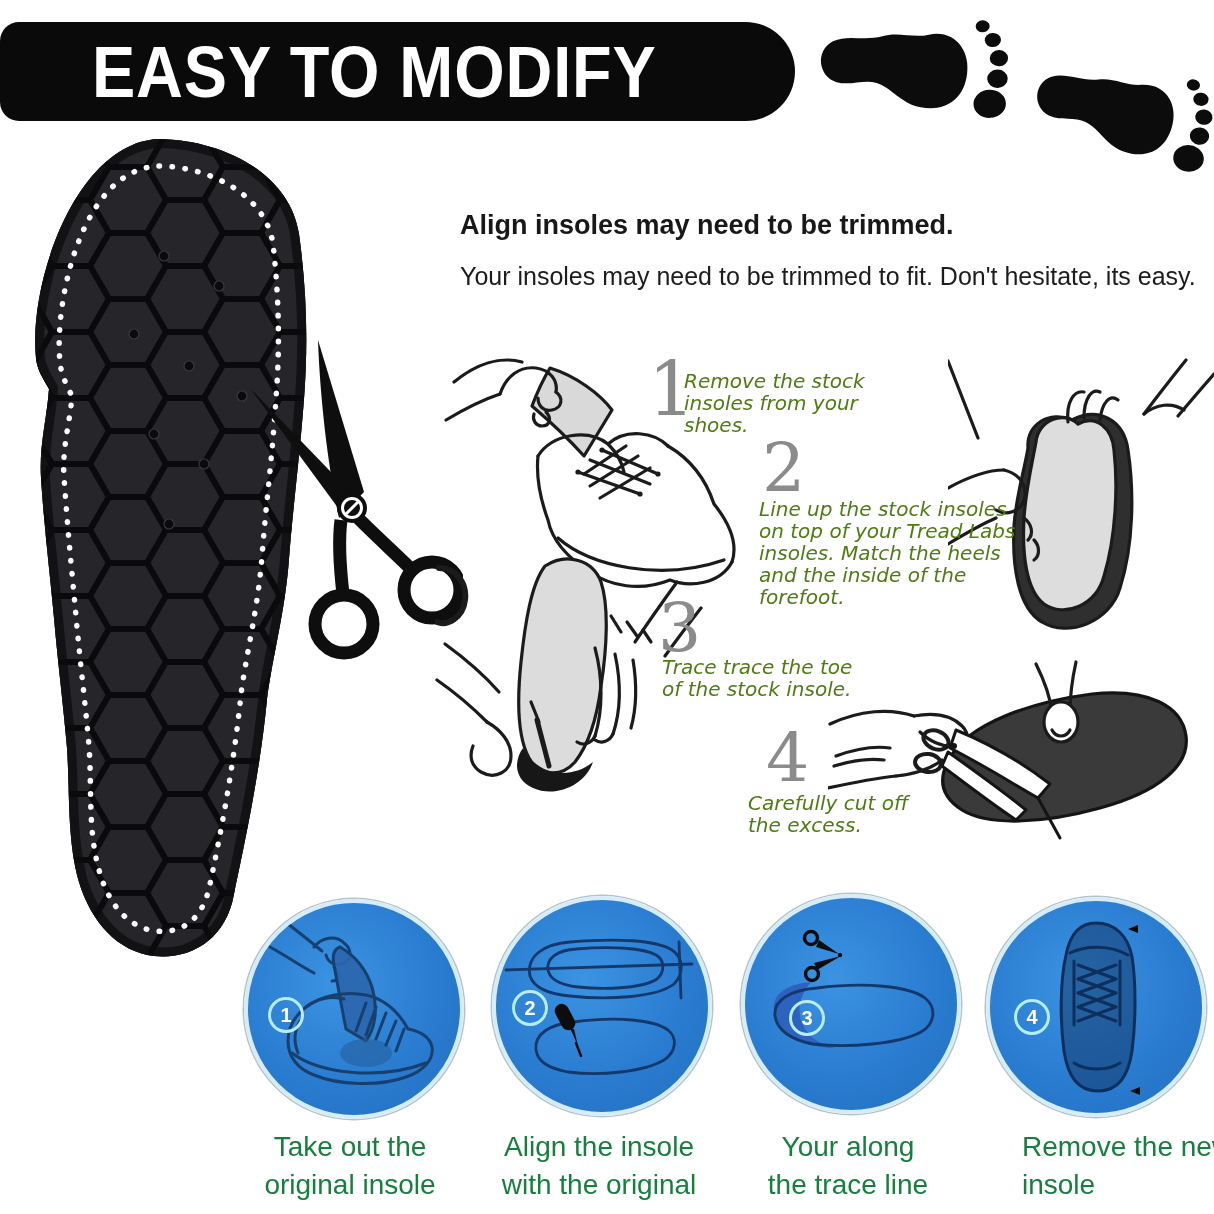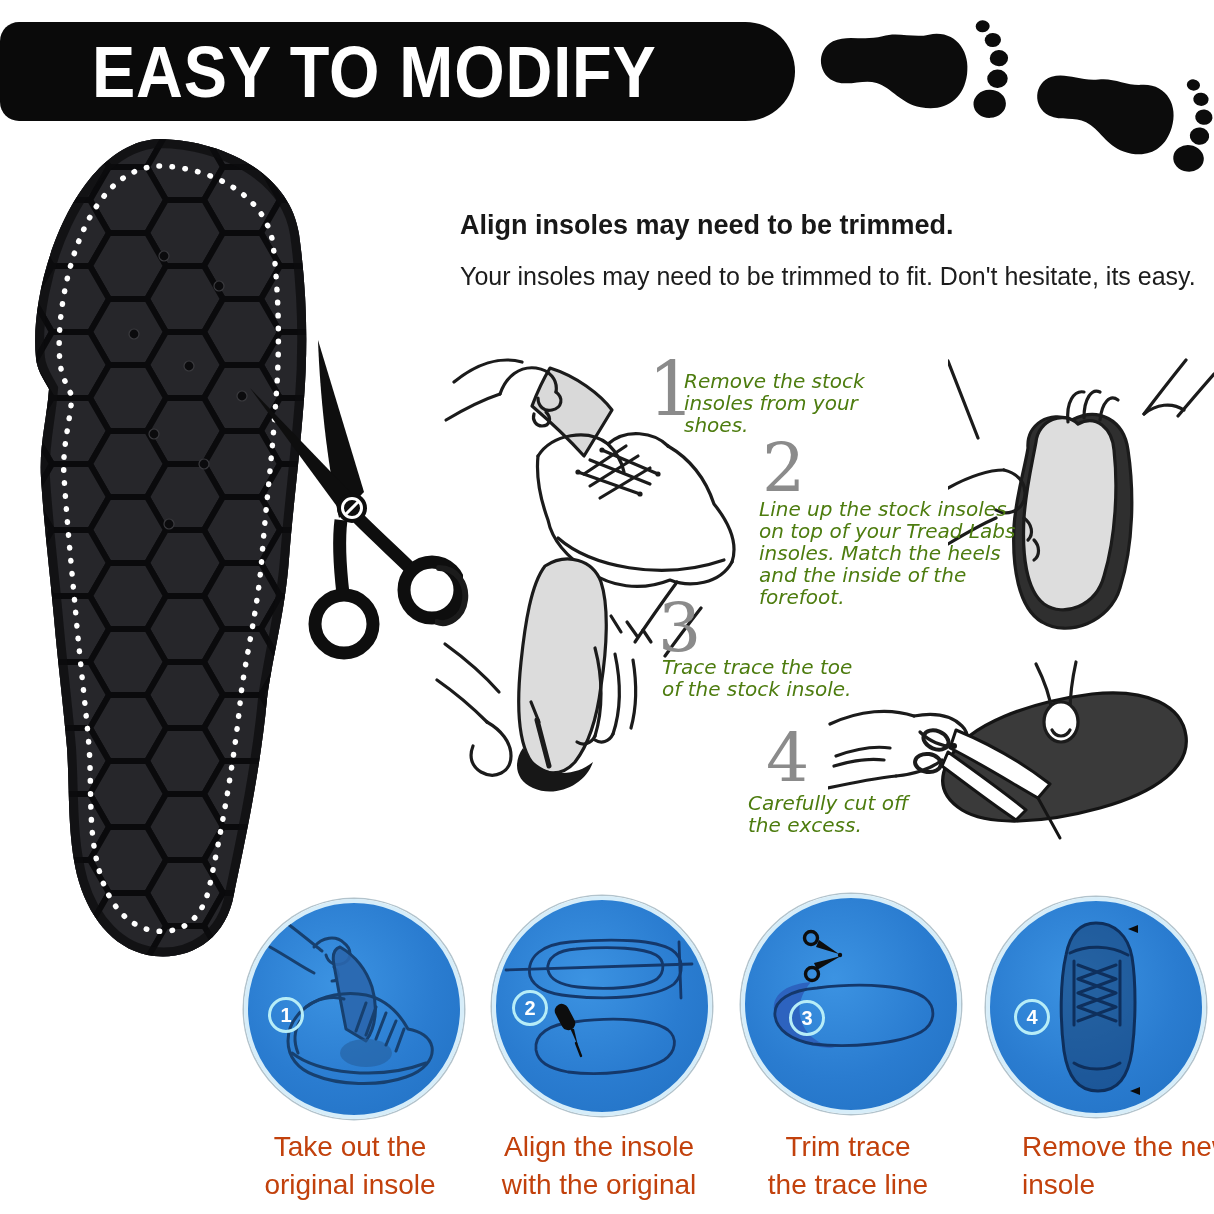--- a/index.html
+++ b/index.html
@@ -19,21 +19,21 @@
   .steptext{position:absolute;font-family:"DejaVu Sans", sans-serif;font-style:italic;font-weight:normal;
             font-size:20px;line-height:22px;color:#4d7c0f;white-space:pre-line;}
   .svgbox{position:absolute;}
   
   .circle{position:absolute;width:212px;height:212px;border-radius:50%;
           background:radial-gradient(circle at 42% 38%, #3c93e2 0%, #2a7cd0 55%, #2170c2 100%);
           border:4px solid #d6edf9;box-shadow:0 0 0 1.5px #b2c3cc;overflow:hidden;}
   .badge{position:absolute;width:30px;height:30px;border:3px solid #b7edf7;border-radius:50%;
          color:#ffffff;font-size:20px;font-weight:bold;display:flex;align-items:center;
          justify-content:center;z-index:3;}
-  .clabel{position:absolute;font-size:28px;line-height:38px;color:#c2410c;white-space:pre-line;}
+  .clabel{position:absolute;font-size:28px;line-height:38px;color:#15803d;white-space:pre-line;}
   .center{text-align:center;transform:translateX(-50%);}
   svg{display:block;}
 </style>
 </head>
 <body>
 
 <div id="stage">
 
   <div class="banner">
     <span>EASY TO MODIFY</span>
@@ -253,18 +253,18 @@
       <path d="M 148,24 L 138,28 L 148,32 Z" fill="#0a0a0a" stroke="none"></path>
       <path d="M 150,186 L 140,190 L 150,194 Z" fill="#0a0a0a" stroke="none"></path>
     </svg>
     <div class="badge" style="left:24px;top:98px;">4</div>
   </div>
 
   <div class="clabel center" style="left:350px;top:1128px;">Take out the
 original insole</div>
   <div class="clabel center" style="left:599px;top:1128px;text-align:center;">Align the insole
 with the original</div>
-  <div class="clabel center" style="left:848px;top:1128px;">Trim trace
+  <div class="clabel center" style="left:848px;top:1128px;">Your along
 the trace line</div>
   <div class="clabel" style="left:1022px;top:1128px;">Remove the new
 insole</div>
 
 </div>
 
 </body></html>

